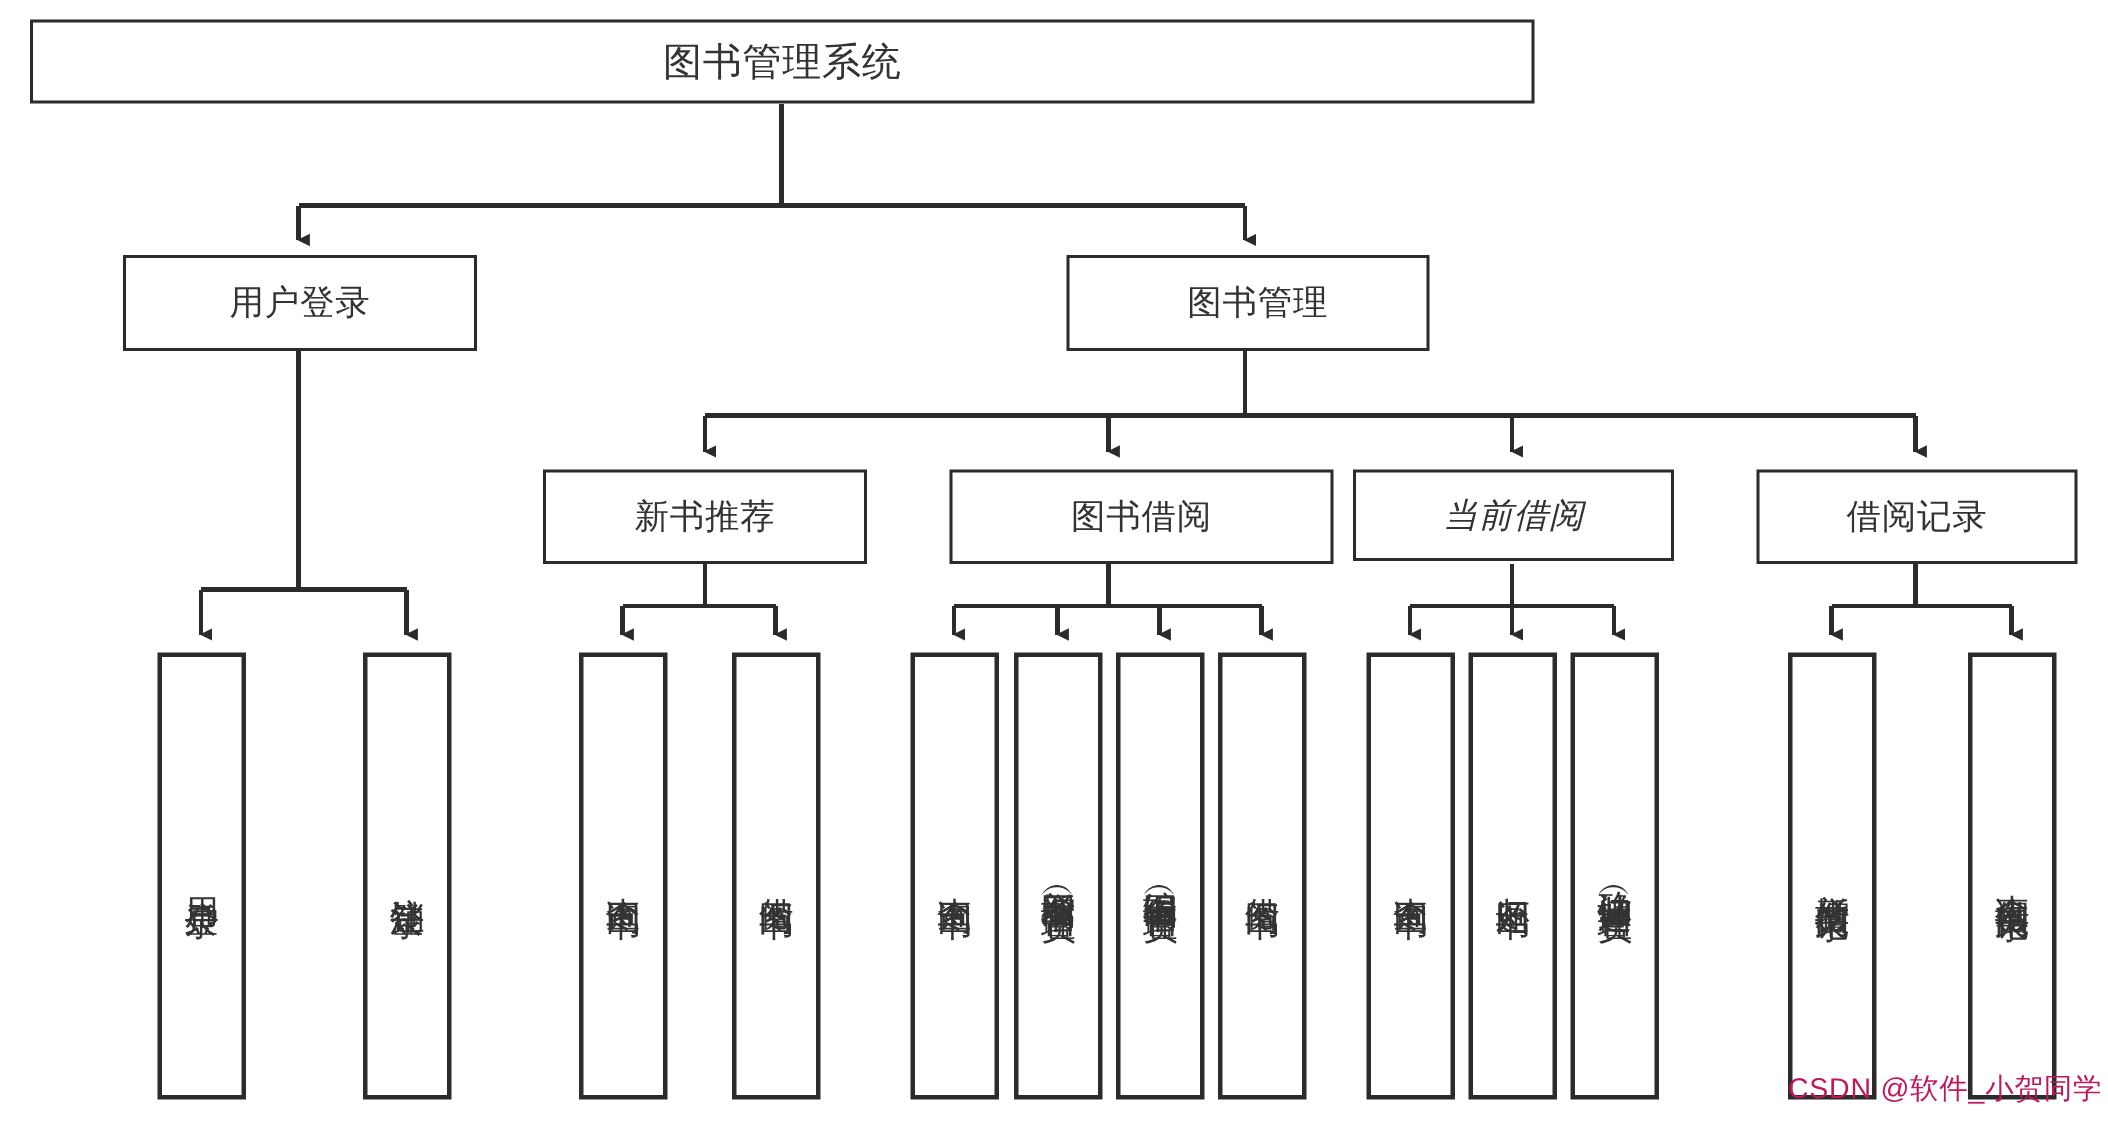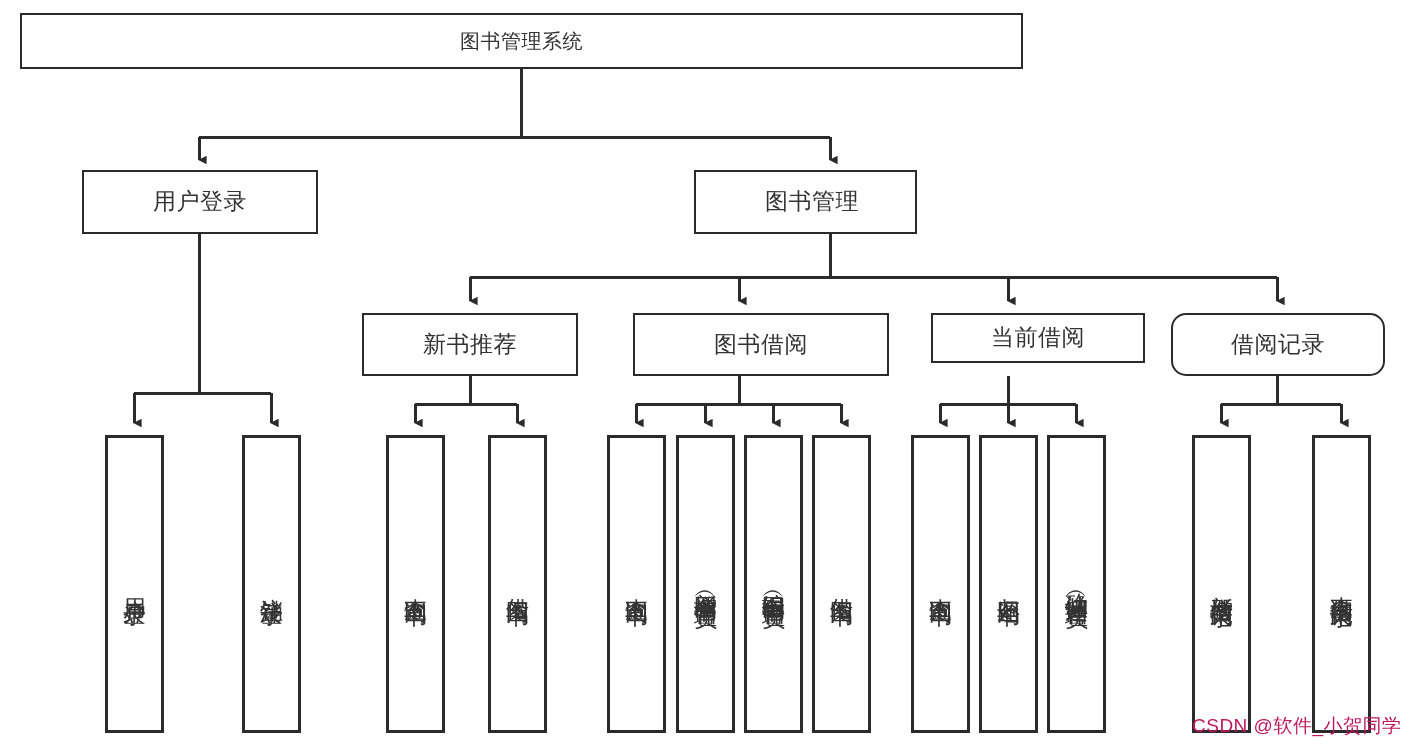--- a/index.html
+++ b/index.html
@@ -36,21 +36,21 @@
     color: #333333;
   }
   .node-label-h {
     font-size: 23px;
     line-height: 1.1;
     letter-spacing: 0.5px;
     white-space: nowrap;
     color: #333333;
   }
   .node-box.root .node-label-h {
-    font-size: 20px;
+    font-size: 26px;
   }
   .leaf-box {
     position: absolute;
     box-sizing: border-box;
     border: 3px solid #2b2b2b;
     background: #ffffff;
     display: flex;
     align-items: center;
     justify-content: center;
     overflow: hidden;
@@ -133,37 +133,37 @@
   </svg>
 
   <div class="node-box root" style="left:20px; top:13px; width:1003px; height:56px;">
     <span class="node-label-h">图书管理系统</span>
   </div>
 
   <div class="node-box" style="left:82px; top:170px; width:236px; height:64px;">
     <span class="node-label-h">用户登录</span>
   </div>
 
-  <div class="node-box" style="left:694px; top:170px; width:223px; height:64px;padding-left:13px;">
+  <div class="node-box" style="left:711px; top:170px; width:242px; height:64px;padding-left:13px;">
     <span class="node-label-h">图书管理</span>
   </div>
 
   <div class="node-box" style="left:362px; top:313px; width:216px; height:63px;">
     <span class="node-label-h">新书推荐</span>
   </div>
 
   <div class="node-box" style="left:633px; top:313px; width:256px; height:63px;">
     <span class="node-label-h">图书借阅</span>
   </div>
 
-  <div class="node-box" style="left:931px; top:313px; width:214px; height:50px;">
+  <div class="node-box" style="left:902px; top:313px; width:214px; height:61px;font-style:italic;">
     <span class="node-label-h">当前借阅</span>
   </div>
 
-  <div class="node-box" style="left:1171px; top:313px; width:214px; height:63px;border-radius:15px;">
+  <div class="node-box" style="left:1171px; top:313px; width:214px; height:63px;">
     <span class="node-label-h">借阅记录</span>
   </div>
 
   <div class="leaf-box" style="left:105px; top:435px; width:59px; height:298px;">
     <span class="node-label-v">用户登录</span>
   </div>
 
   <div class="leaf-box" style="left:242px; top:435px; width:59px; height:298px;">
     <span class="node-label-v">注销登录</span>
   </div>

